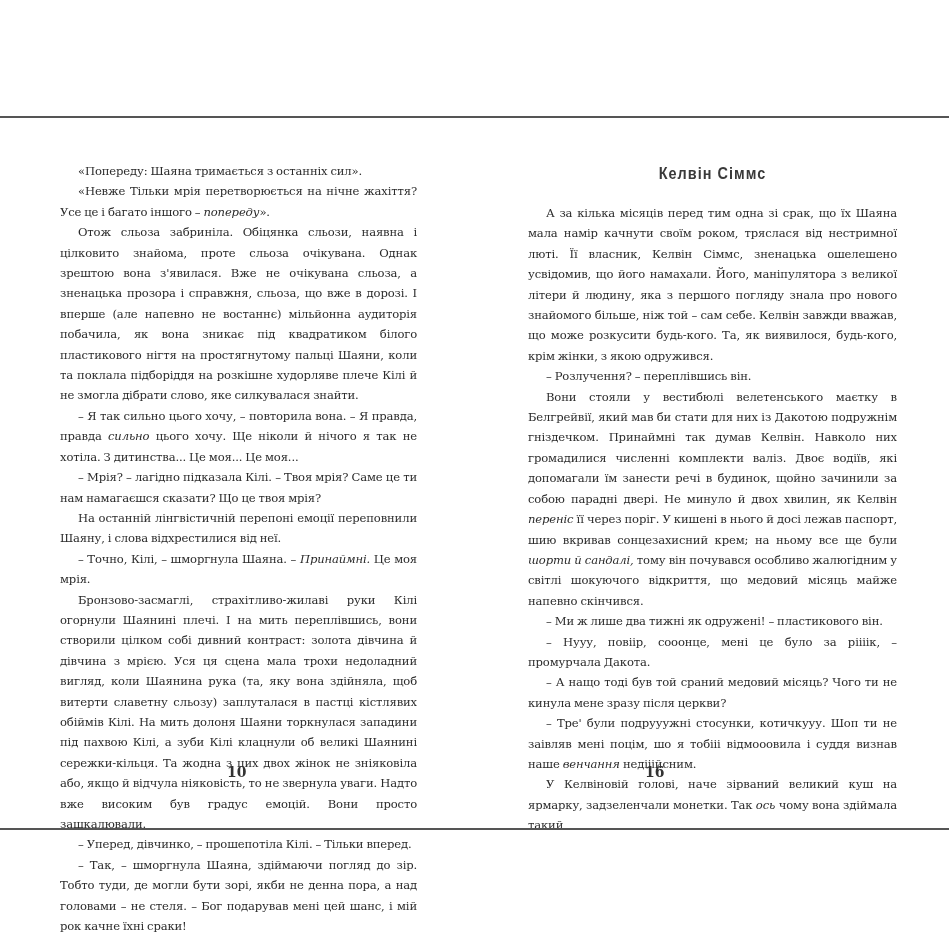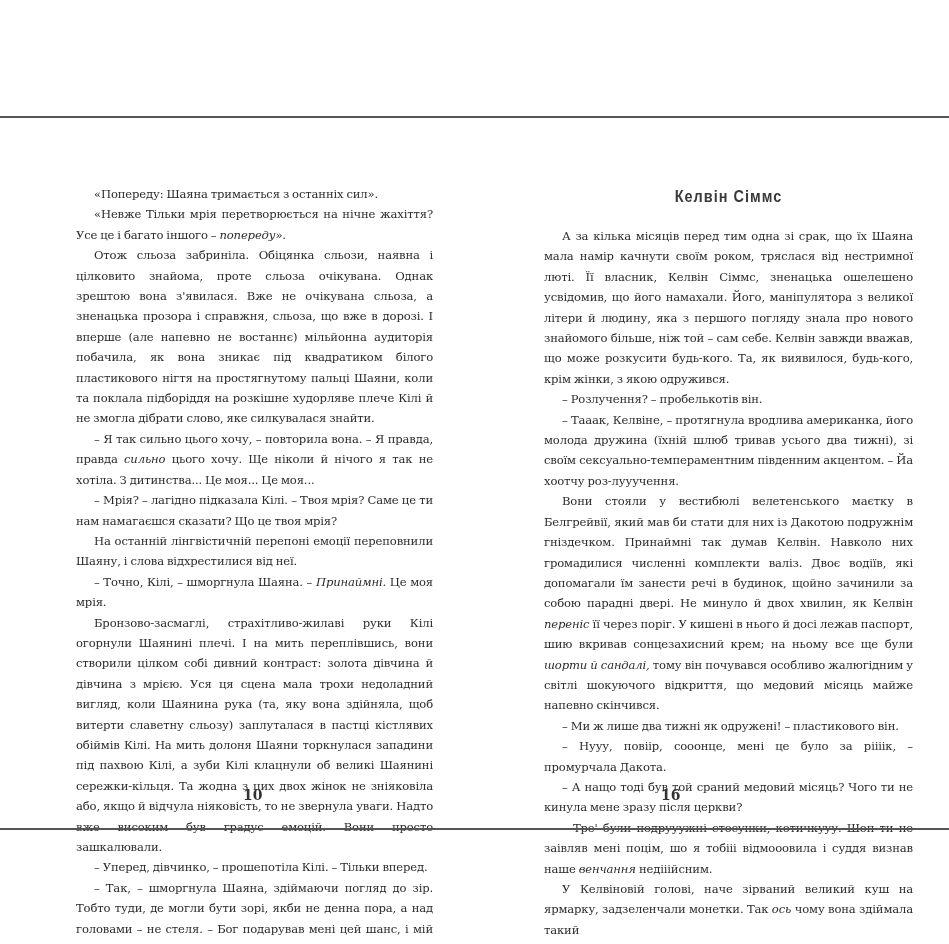--- a/index.html
+++ b/index.html
@@ -20,23 +20,22 @@
       left: 0;
       width: 949px;
       height: 2px;
       background: #555555;
     }
     .rule.top { top: 116px; }
     .rule.bottom { top: 828px; }
 
     .page {
       position: absolute;
-      top: 132px;
+      top: 109px;
       height: 706px;
-      margin-left: 16px;
     }
     .page.left { left: 0; width: 474px; }
     .page.right { left: 474px; width: 475px; }
 
     .column {
       position: absolute;
       font-size: 11.6px;
       line-height: 20.4px;
       text-align: justify;
       letter-spacing: -0.15px;
@@ -100,22 +99,21 @@
     <p>– Уперед, дівчинко, – прошепотіла Кілі. – Тільки вперед.</p>
     <p>– Так, – шморгнула Шаяна, здіймаючи погляд до зір. Тобто туди, де могли бути зорі, якби не денна пора, а над головами – не стеля. – Бог подарував мені цей шанс, і мій рок качне їхні сраки!</p>
   </div>
   <div class="page-number">10</div>
 </div>
 
 <div class="page right">
   <div class="chapter-title">Келвін Сіммс</div>
   <div class="column">
     <p>А за кілька місяців перед тим одна зі срак, що їх Шаяна мала намір качнути своїм роком, тряслася від нестримної люті. Її власник, Келвін Сіммс, зненацька ошелешено усвідомив, що його намахали. Його, маніпулятора з великої літери й людину, яка з першого погляду знала про нового знайомого більше, ніж той – сам себе. Келвін завжди вважав, що може розкусити будь-кого. Та, як виявилося, будь-кого, крім жінки, з якою одружився.</p>
-    <p>– Розлучення? – пробелькотів він.</p>
-    <p>– Тааак, Келвіне, – протягнула вродлива американка, його молода дружина (їхній шлюб тривав усього два тижні), зі своїм сексуально-темпераментним південним акцентом. – Йа хоотчу роз-лууучення.</p>
+    <p>– Розлучення? – переплівшись він.</p>
     <p><span>Вони стояли у вестибюлі велетенського маєтку в Белгрейвії, який мав би стати для них із Дакотою подружнім гніздечком. Принаймні так думав Келвін. Навколо них громадилися численні комплекти валіз. Двоє водіїв, які допомагали їм занести речі в будинок, щойно зачинили за собою парадні двері. Не минуло й двох хвилин, як Келвін </span><em>переніс</em><span> її через поріг. У кишені в нього й досі лежав паспорт, шию вкривав сонцезахисний крем; на ньому все ще були </span><em>шорти й сандалі,</em><span> тому він почувався особливо жалюгідним у світлі шокуючого відкриття, що медовий місяць майже напевно скінчився.</span></p>
     <p>– Ми ж лише два тижні як одружені! – пластикового він.</p>
     <p>– Нууу, повіір, сооонце, мені це було за ріііік, – промурчала Дакота.</p>
     <p>– А нащо тоді був той сраний медовий місяць? Чого ти не кинула мене зразу після церкви?</p>
     <p><span>– Тре' були подрууужні стосунки, котичкууу. Шоп ти не заівляв мені поцім, шо я тобііі відмооовила і суддя визнав наше </span><em>венчання</em><span> недііійсним.</span></p>
     <p><span>У Келвіновій голові, наче зірваний великий куш на ярмарку, задзеленчали монетки. Так </span><em>ось</em><span> чому вона здіймала такий</span></p>
   </div>
   <div class="page-number">16</div>
 </div>
 

